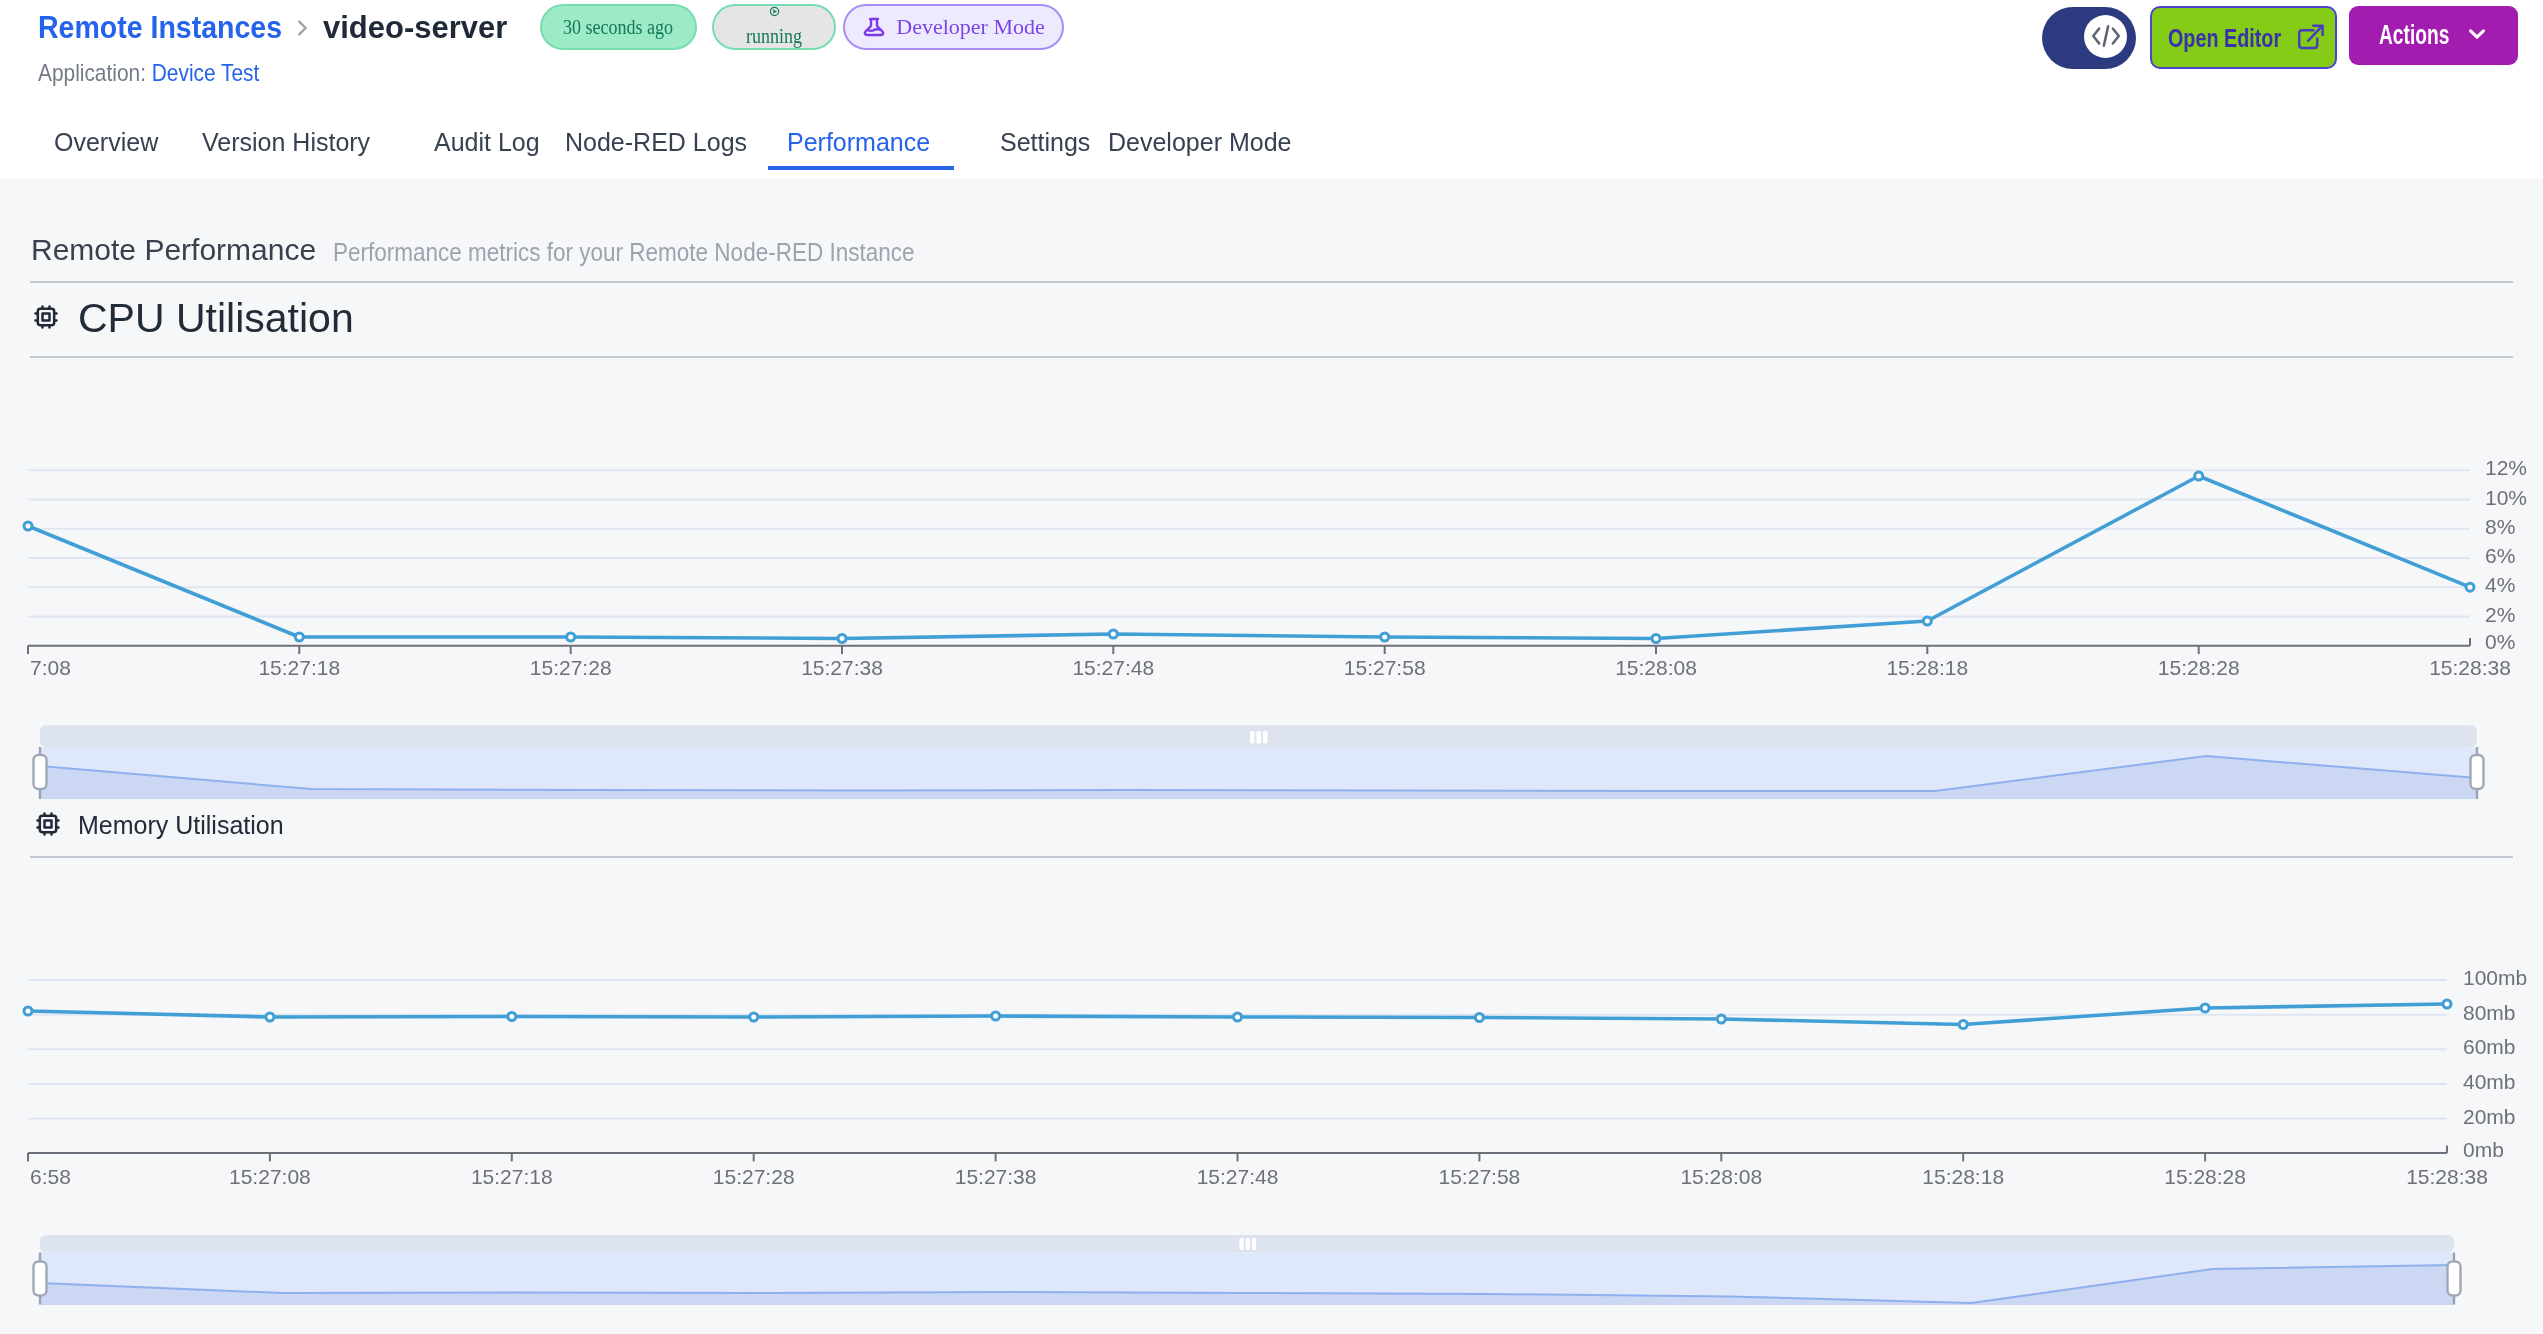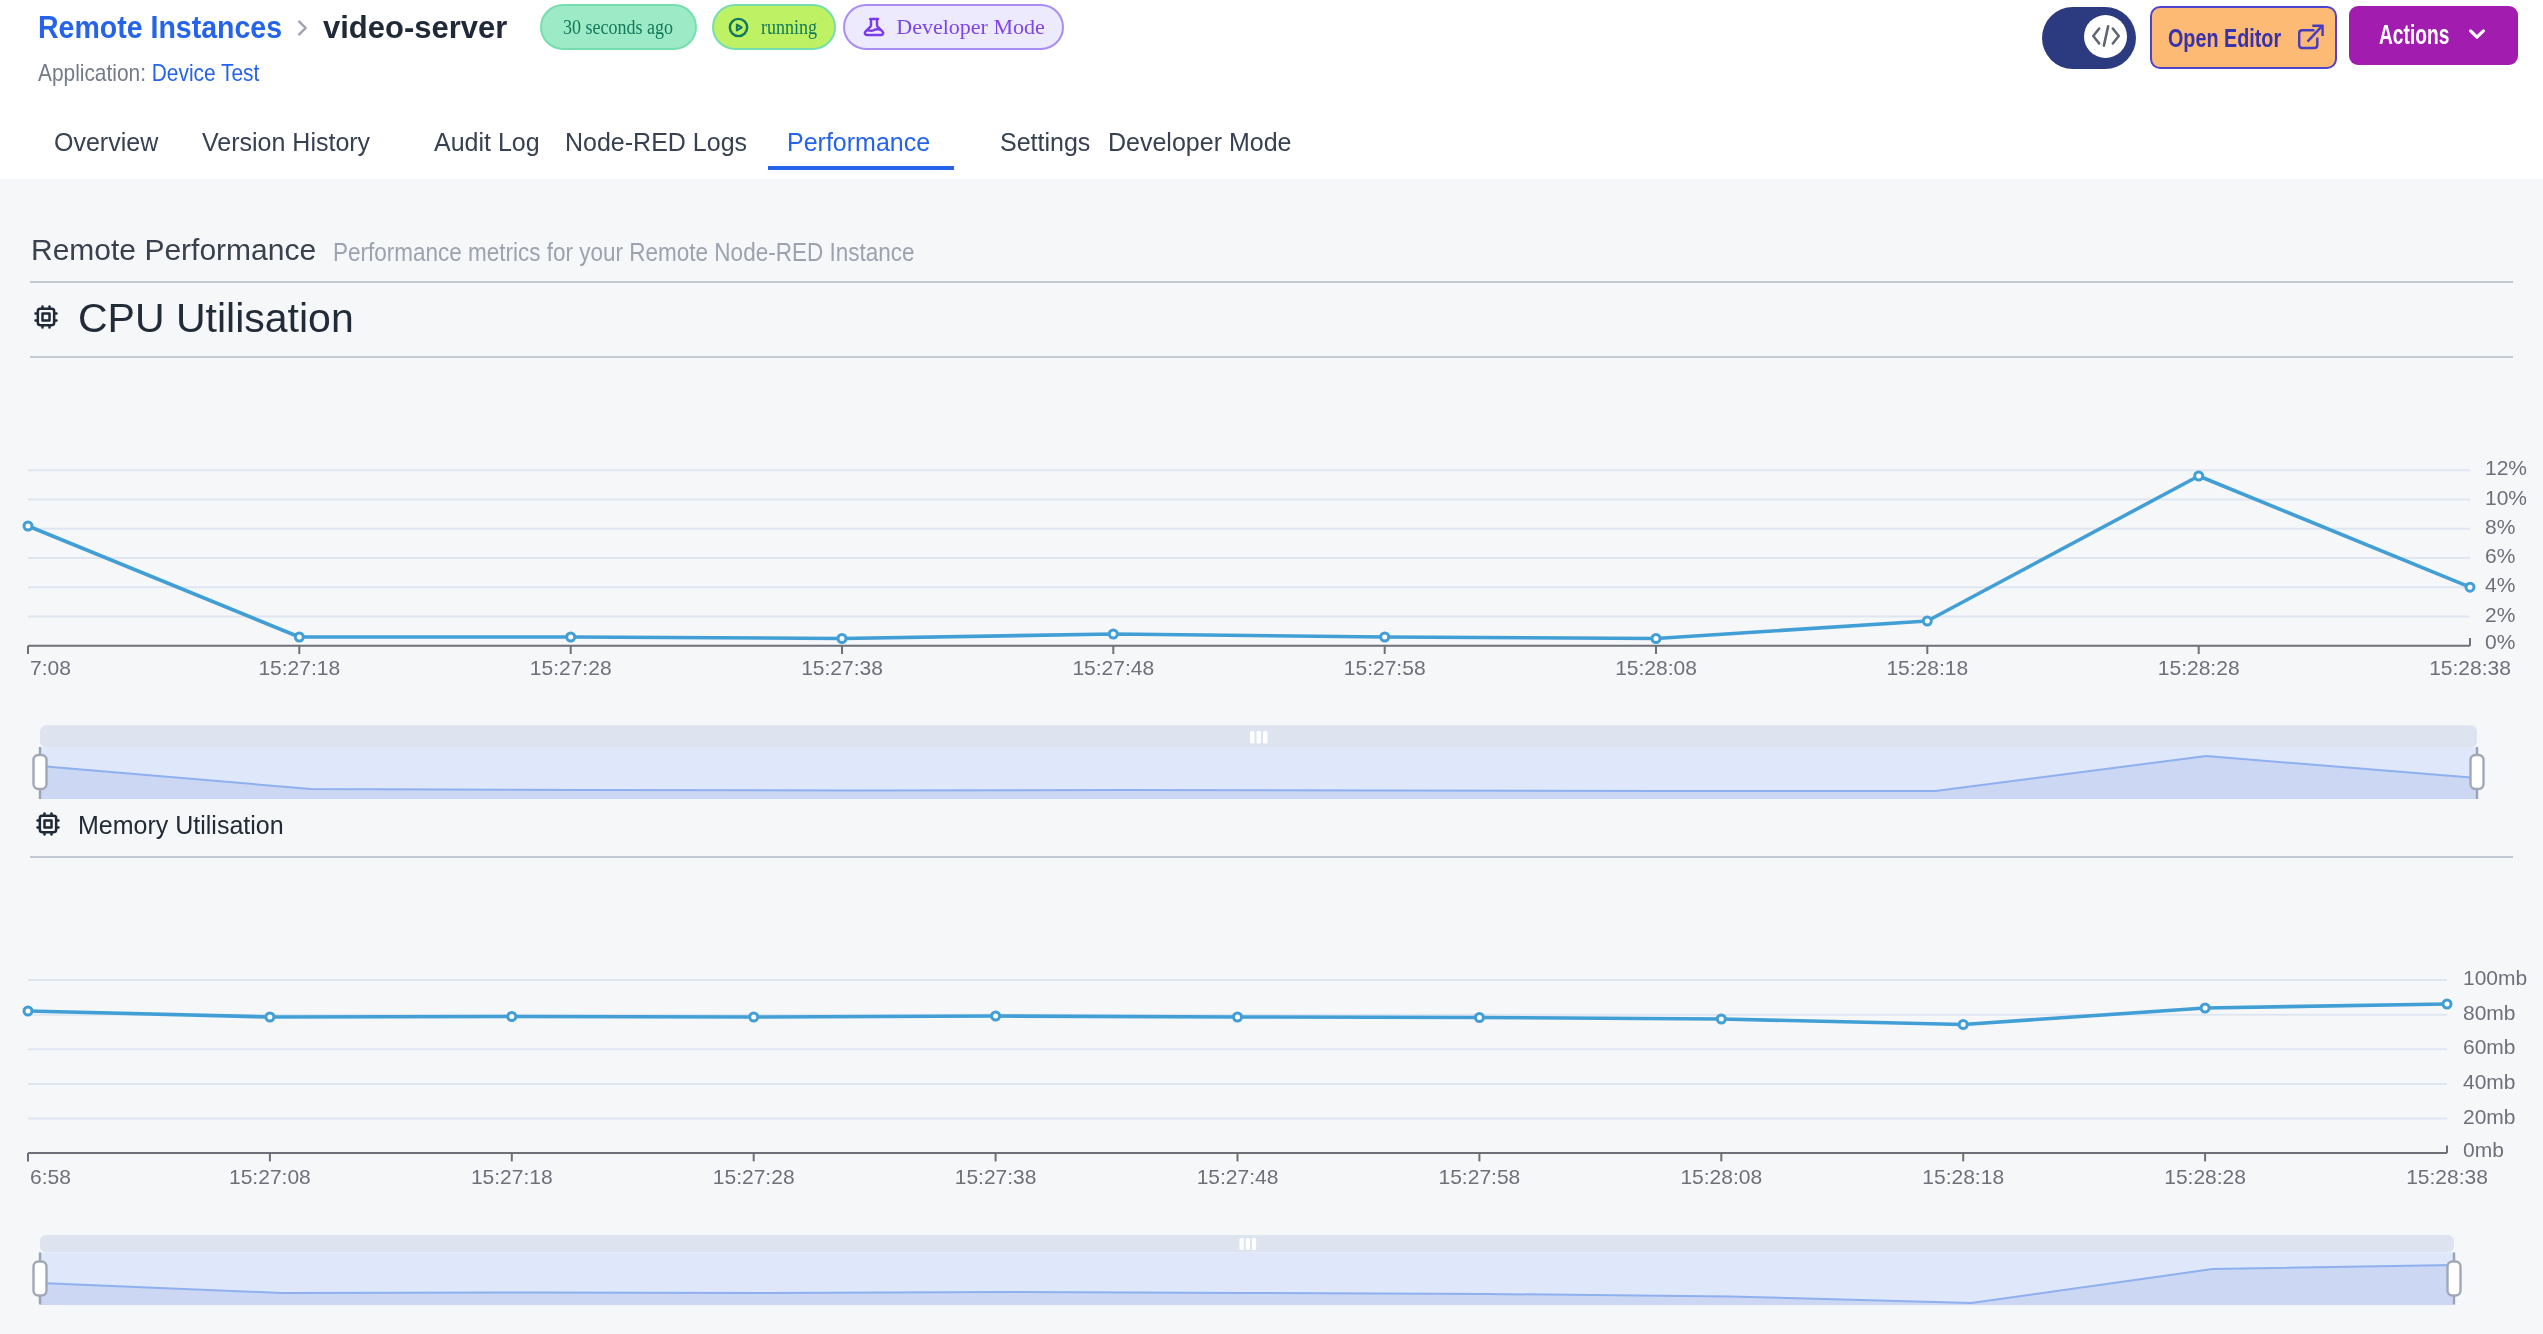--- a/index.html
+++ b/index.html
@@ -17,21 +17,21 @@
 
   <div class="abs" style="left:38px;top:11px;font-size:31px;font-weight:bold;color:#2563eb;line-height:34px;transform:scaleX(0.92);transform-origin:left;">Remote Instances</div>
   <svg class="abs" style="left:291px;top:17px;" width="22" height="22" viewBox="0 0 24 24" fill="none" stroke="#9ca3af" stroke-width="2.6" stroke-linecap="round" stroke-linejoin="round">
       <polyline points="9 5 16 12 9 19"></polyline>
     </svg>
   <div class="abs" style="left:323px;top:11px;font-size:31px;font-weight:bold;color:#1f2937;line-height:34px;">video-server</div>
 
   <div class="pill" style="left:540px;width:157px;background:#9deac6;border:2px solid #77ddb0;color:#12795a;font-size:20px;">
       <span style="transform:scaleX(0.9);transform-origin:center;">30 seconds ago</span>
     </div>
-  <div class="pill" style="left:712px;width:124px;background:#bef264;border:2px solid #77ddb0;color:#12795a;gap:8px;font-size:20px;">
+  <div class="pill" style="left:712px;width:124px;background:#e5e5e5;border:2px solid #77ddb0;color:#12795a;gap:8px;font-size:20px;flex-direction:column;">
     <svg width="23" height="23" viewBox="0 0 24 24" fill="none" stroke="#12795a">
         <circle cx="12" cy="12" r="9" stroke-width="2.6"></circle>
         <path d="M10.3 9v6l5-3z" stroke-width="2.2" stroke-linejoin="round"></path>
       </svg>
     <span style="transform:scaleX(0.9);transform-origin:center;">running</span>
   </div>
   <div class="pill" style="left:843px;width:221px;background:#edeafd;border:2px solid #a98df2;color:#7c45e8;gap:10px;">
     <svg width="24" height="26" viewBox="0 0 24 24" fill="none" stroke="#7c3aed" stroke-width="2.4" stroke-linecap="round" stroke-linejoin="round">
         <path d="M19.428 15.428a2 2 0 0 0-1.022-.547l-2.387-.477a6 6 0 0 0-3.86.517l-.318.158a6 6 0 0 1-3.86.517L6.05 15.21a2 2 0 0 0-1.806.547M8 4h8l-1 1v5.172a2 2 0 0 0 .586 1.414l5 5c1.26 1.26.367 3.414-1.415 3.414H4.828c-1.782 0-2.674-2.154-1.414-3.414l5-5A2 2 0 0 0 9 10.172V5L8 4z"></path>
       </svg>
@@ -42,21 +42,21 @@
 
   <div class="abs" style="left:2042px;top:7px;width:94px;height:62px;border-radius:31px;background:#2c3a7f;"></div>
   <div class="abs" style="left:2084px;top:14.5px;width:43px;height:43px;border-radius:50%;background:#fff;display:flex;align-items:center;justify-content:center;">
     <svg width="34" height="28" viewBox="0 0 24 18" fill="none" stroke="#5f6670" stroke-width="1.8" stroke-linecap="round" stroke-linejoin="round">
         <polyline points="7.2 3.7 3 9 7.2 14.3"></polyline>
         <polyline points="16.8 3.7 21 9 16.8 14.3"></polyline>
         <line x1="13.5" y1="2.2" x2="10.5" y2="15.8"></line>
       </svg>
   </div>
 
-  <div class="abs" style="left:2150px;top:6px;width:187px;height:63px;border-radius:10px;border:2px solid #4c44cc;background:#fdba74;">
+  <div class="abs" style="left:2150px;top:6px;width:187px;height:63px;border-radius:10px;border:2px solid #4c44cc;background:#84cc16;">
     <span class="abs" style="left:16px;top:16px;font-size:26px;font-weight:bold;color:#3a32ab;line-height:28px;transform:scaleX(0.76);transform-origin:left;white-space:nowrap;">Open Editor</span>
     <svg class="abs" style="left:142px;top:16px;" width="31" height="28" viewBox="0 0 31 28" fill="none" stroke="#453cc0" stroke-width="2.4" stroke-linejoin="round">
         <path d="M20.5 6.2 H8.2 Q5.2 6.2 5.2 9.2 V21 Q5.2 24 8.2 24 H20.3 Q23.3 24 23.3 21 V13.5"></path>
         <line x1="13.5" y1="17.6" x2="27.2" y2="2.9"></line>
         <polyline points="18.3 1.8 28.6 1.8 28.6 12"></polyline>
       </svg>
   </div>
 
   <div class="abs" style="left:2349px;top:6px;width:169px;height:59px;border-radius:9px;background:#a21caf;">
     <span class="abs" style="left:30px;top:15px;font-size:27px;font-weight:bold;color:#fff;line-height:29px;transform:scaleX(0.71);transform-origin:left;white-space:nowrap;">Actions</span>

